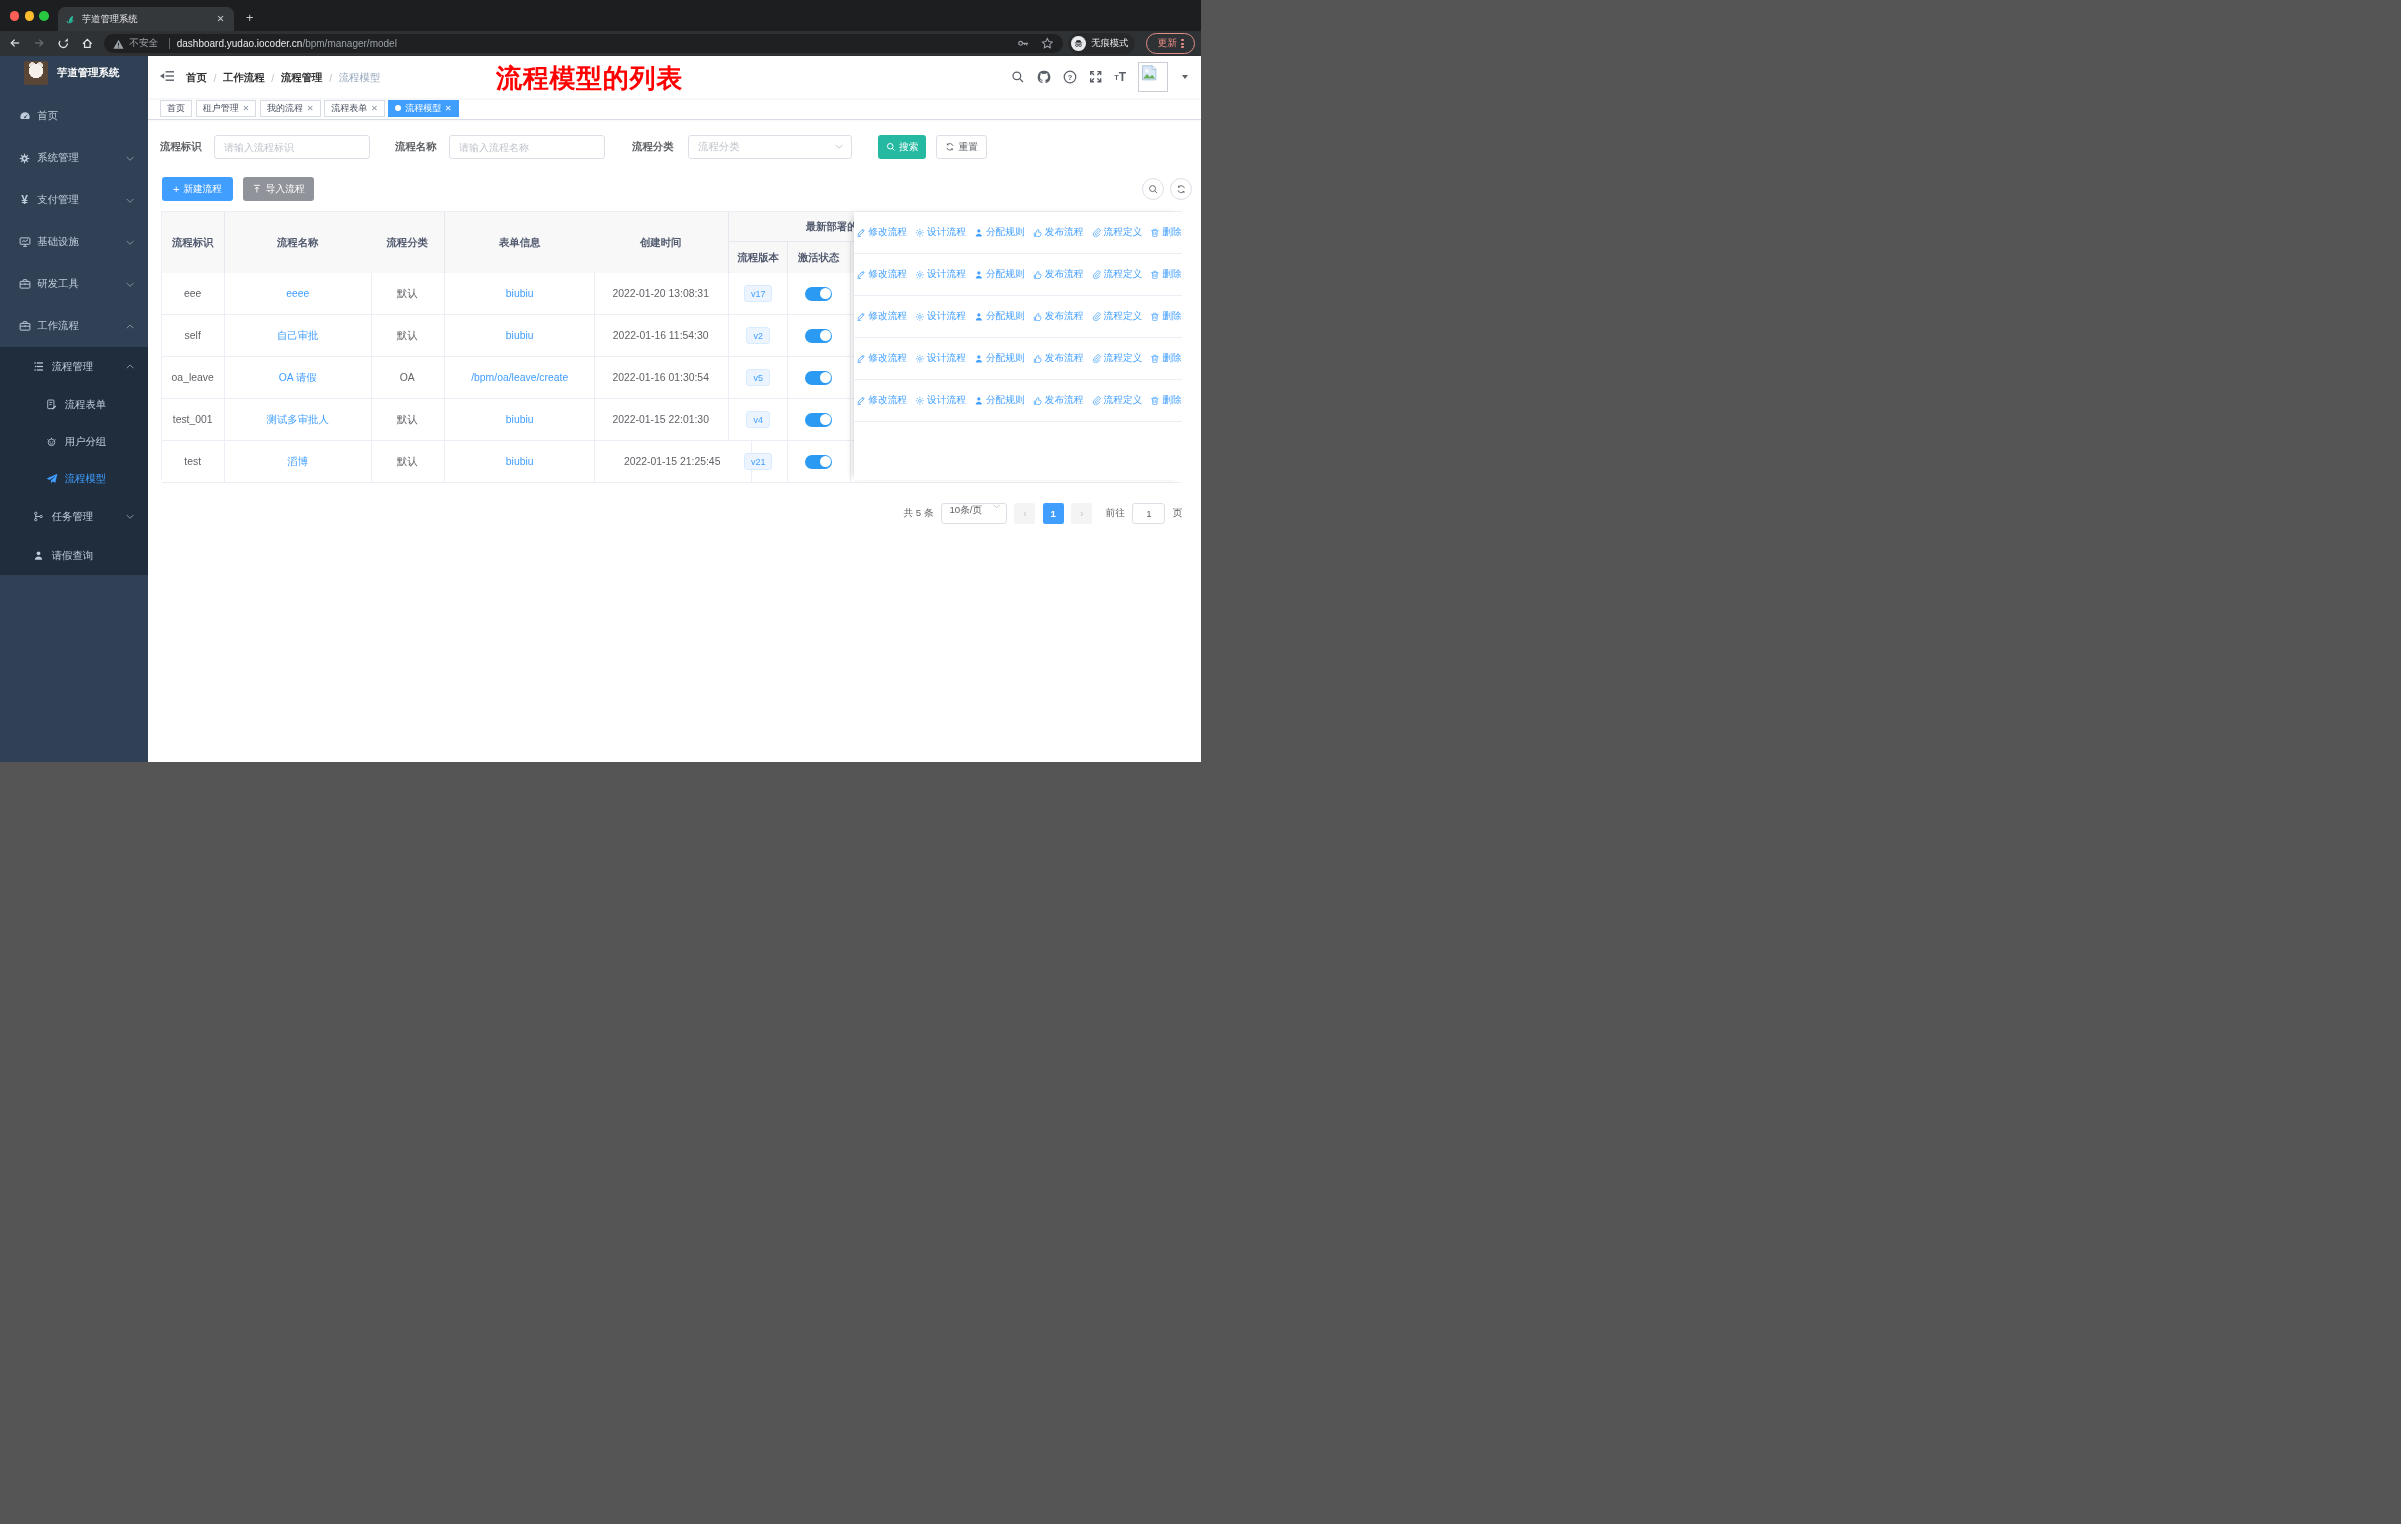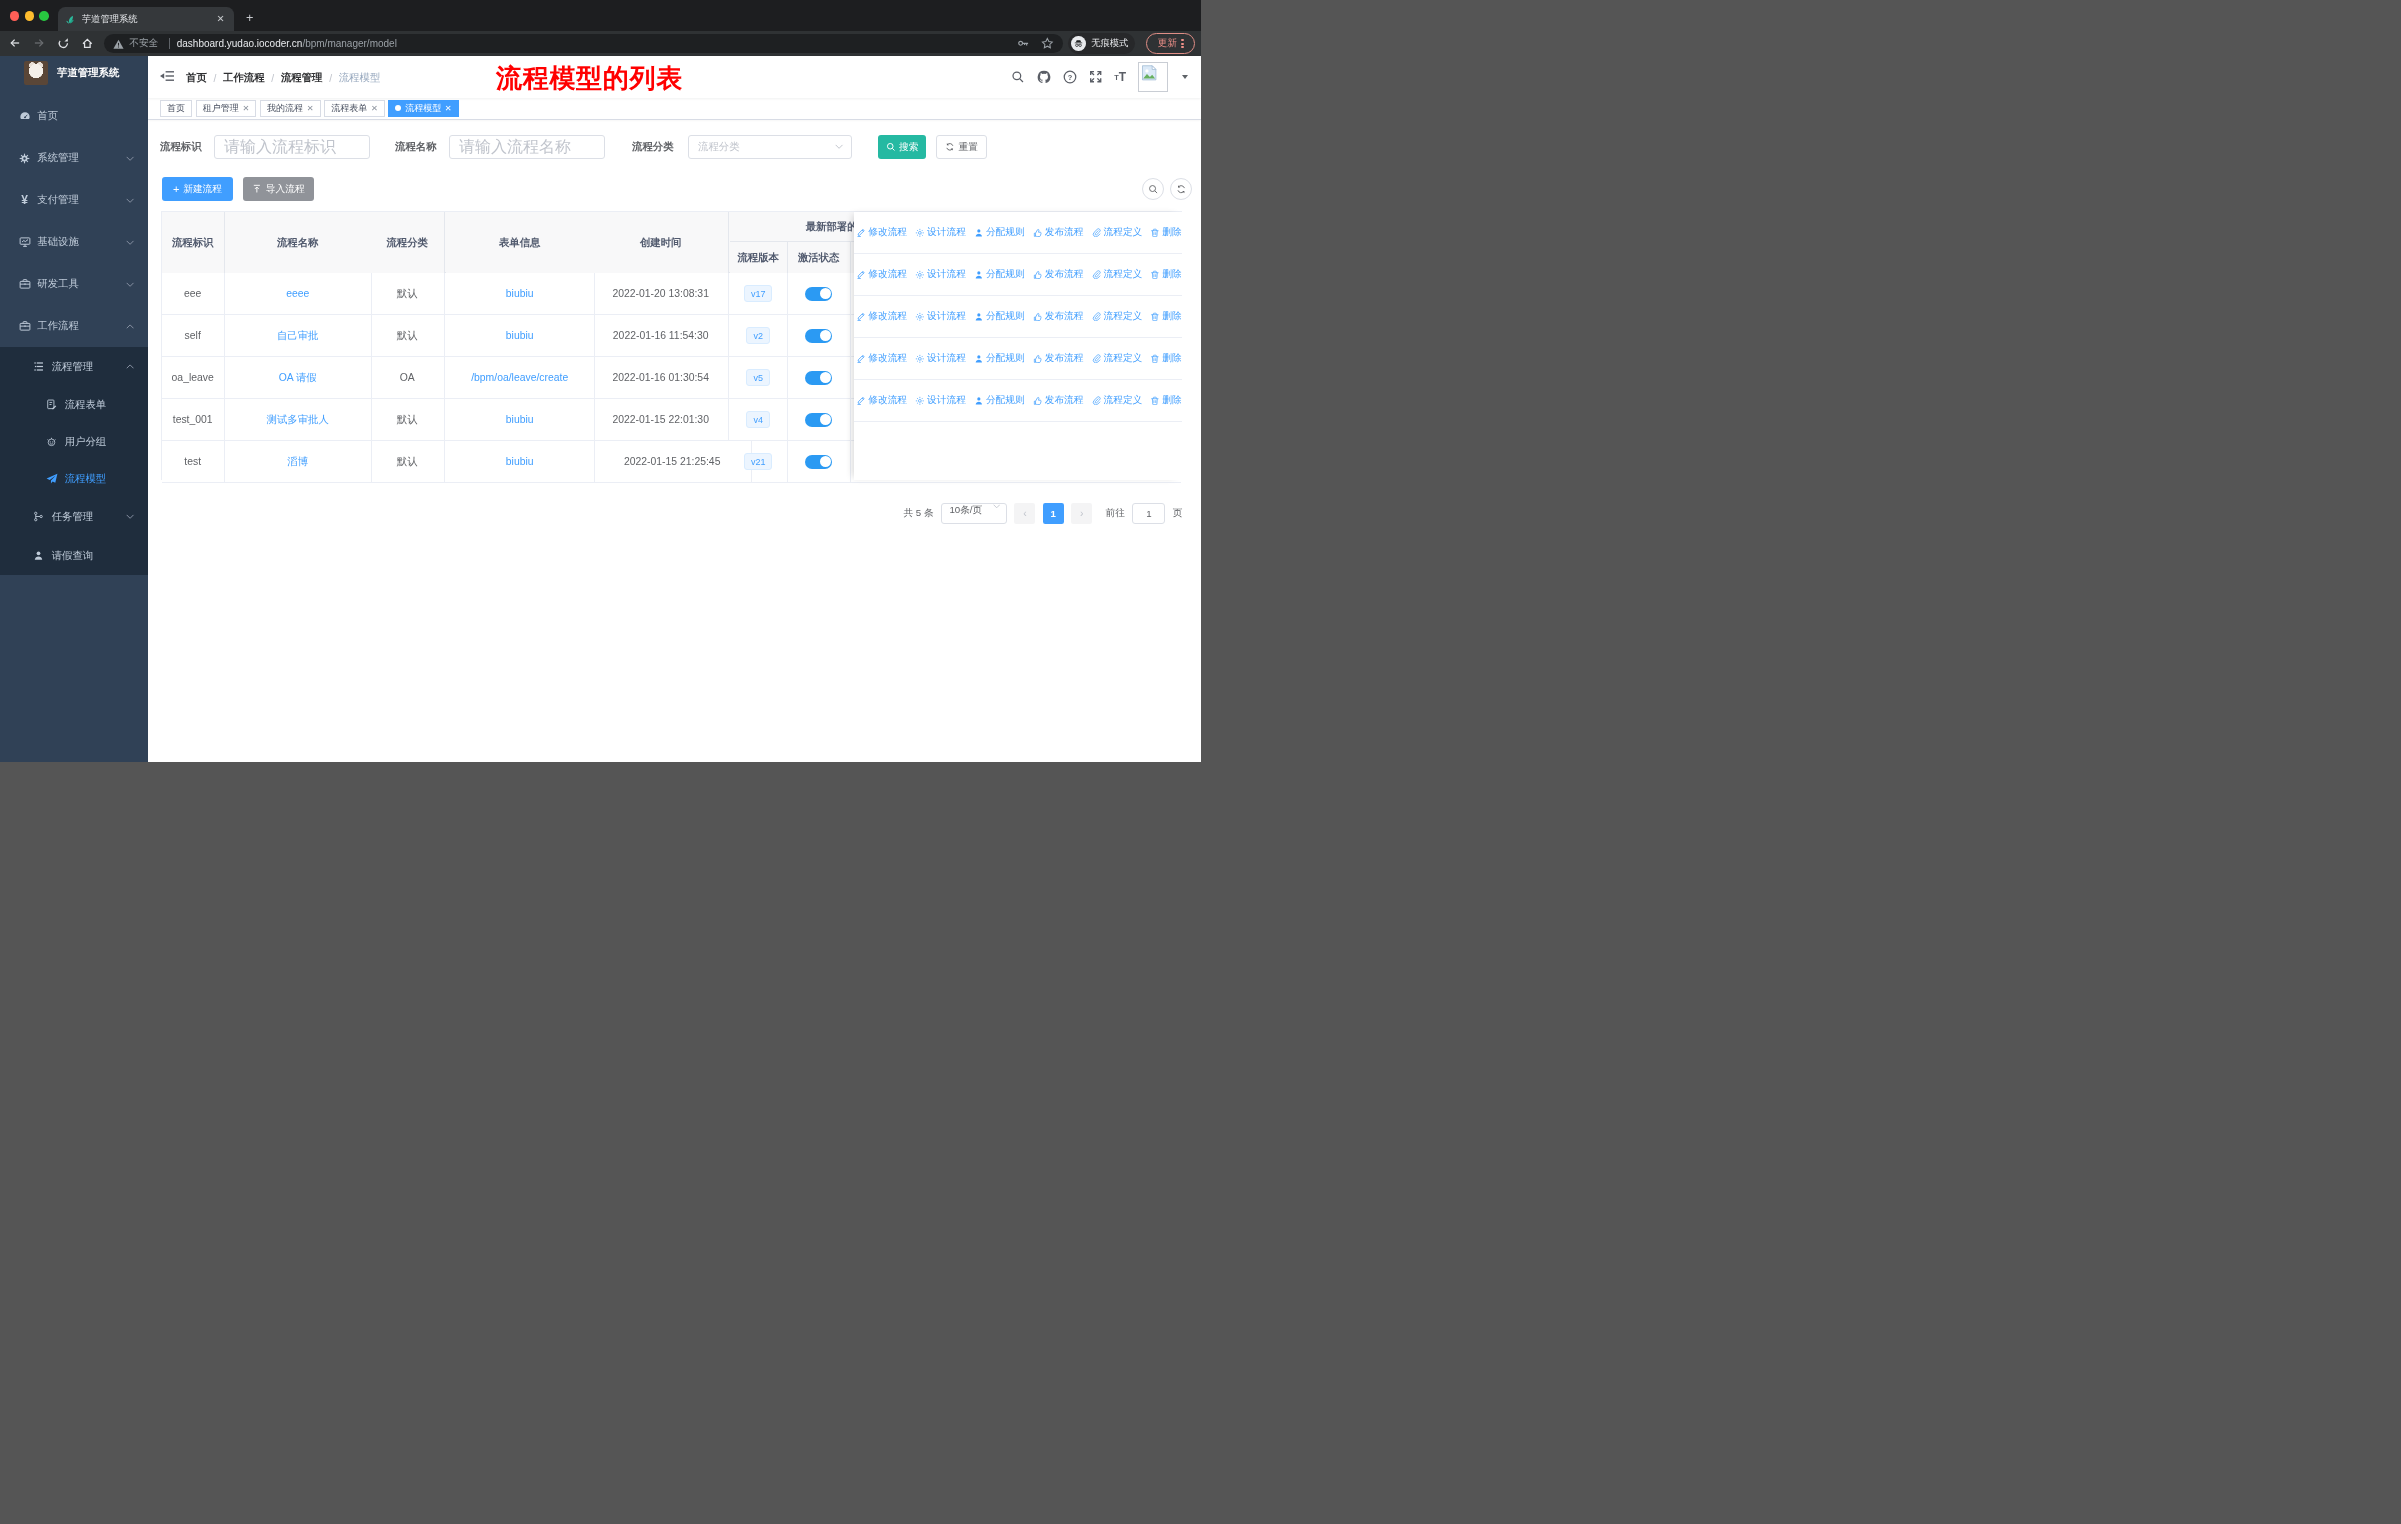--- a/index.html
+++ b/index.html
@@ -75,21 +75,21 @@
          color:#495060; font-size:9px; gap:3.7px; }
   .tag .x { font-size:8.2px; color:#8a919c; }
   .tag-active { background:#409EFF; border-color:#409EFF; color:#fff; }
   .tag-active .x { color:#fff; }
   .tag-dot { width:6px; height:6px; border-radius:50%; background:#fff; }
 
   
   .content { position:absolute; left:148px; top:120px; width:1053px; height:642px; background:#fff; }
   .f-label { position:absolute; top:20px; font-size:10.4px; font-weight:bold; color:#606266; }
   .f-input { position:absolute; top:15px; height:24px; border:0.7px solid #dcdfe6; border-radius:3px; background:#fff;
-             font-size:16px; color:#606266; padding:11px 9px; font-family:inherit; }
+             font-size:10px; color:#606266; padding:11px 9px; font-family:inherit; }
   .f-input::placeholder { color:#c0c4cc; }
   .f-select { position:absolute; top:15px; height:24px; border:0.7px solid #dcdfe6; border-radius:3px; background:#fff;
               display:flex; align-items:center; justify-content:space-between; padding:0 7.4px 0 9px; }
   .f-select span { color:#c0c4cc; font-size:10.4px; }
   .btn { position:absolute; height:24px; border-radius:3px; display:flex; align-items:center; justify-content:center;
          font-size:9.7px; gap:3.7px; border:0.7px solid transparent; }
   .btn-search { left:730px; top:15px; width:48px; background:#25b9a2; color:#fff; }
   .btn-reset { left:788px; top:15px; width:51px; background:#fff; border-color:#dcdfe6; color:#606266; }
   .btn-create { left:14px; top:57px; width:71px; background:#409EFF; color:#fff; font-size:9.7px; }
   .btn-import { left:95px; top:57px; width:71px; background:#909399; color:#fff; font-size:9.7px; }

